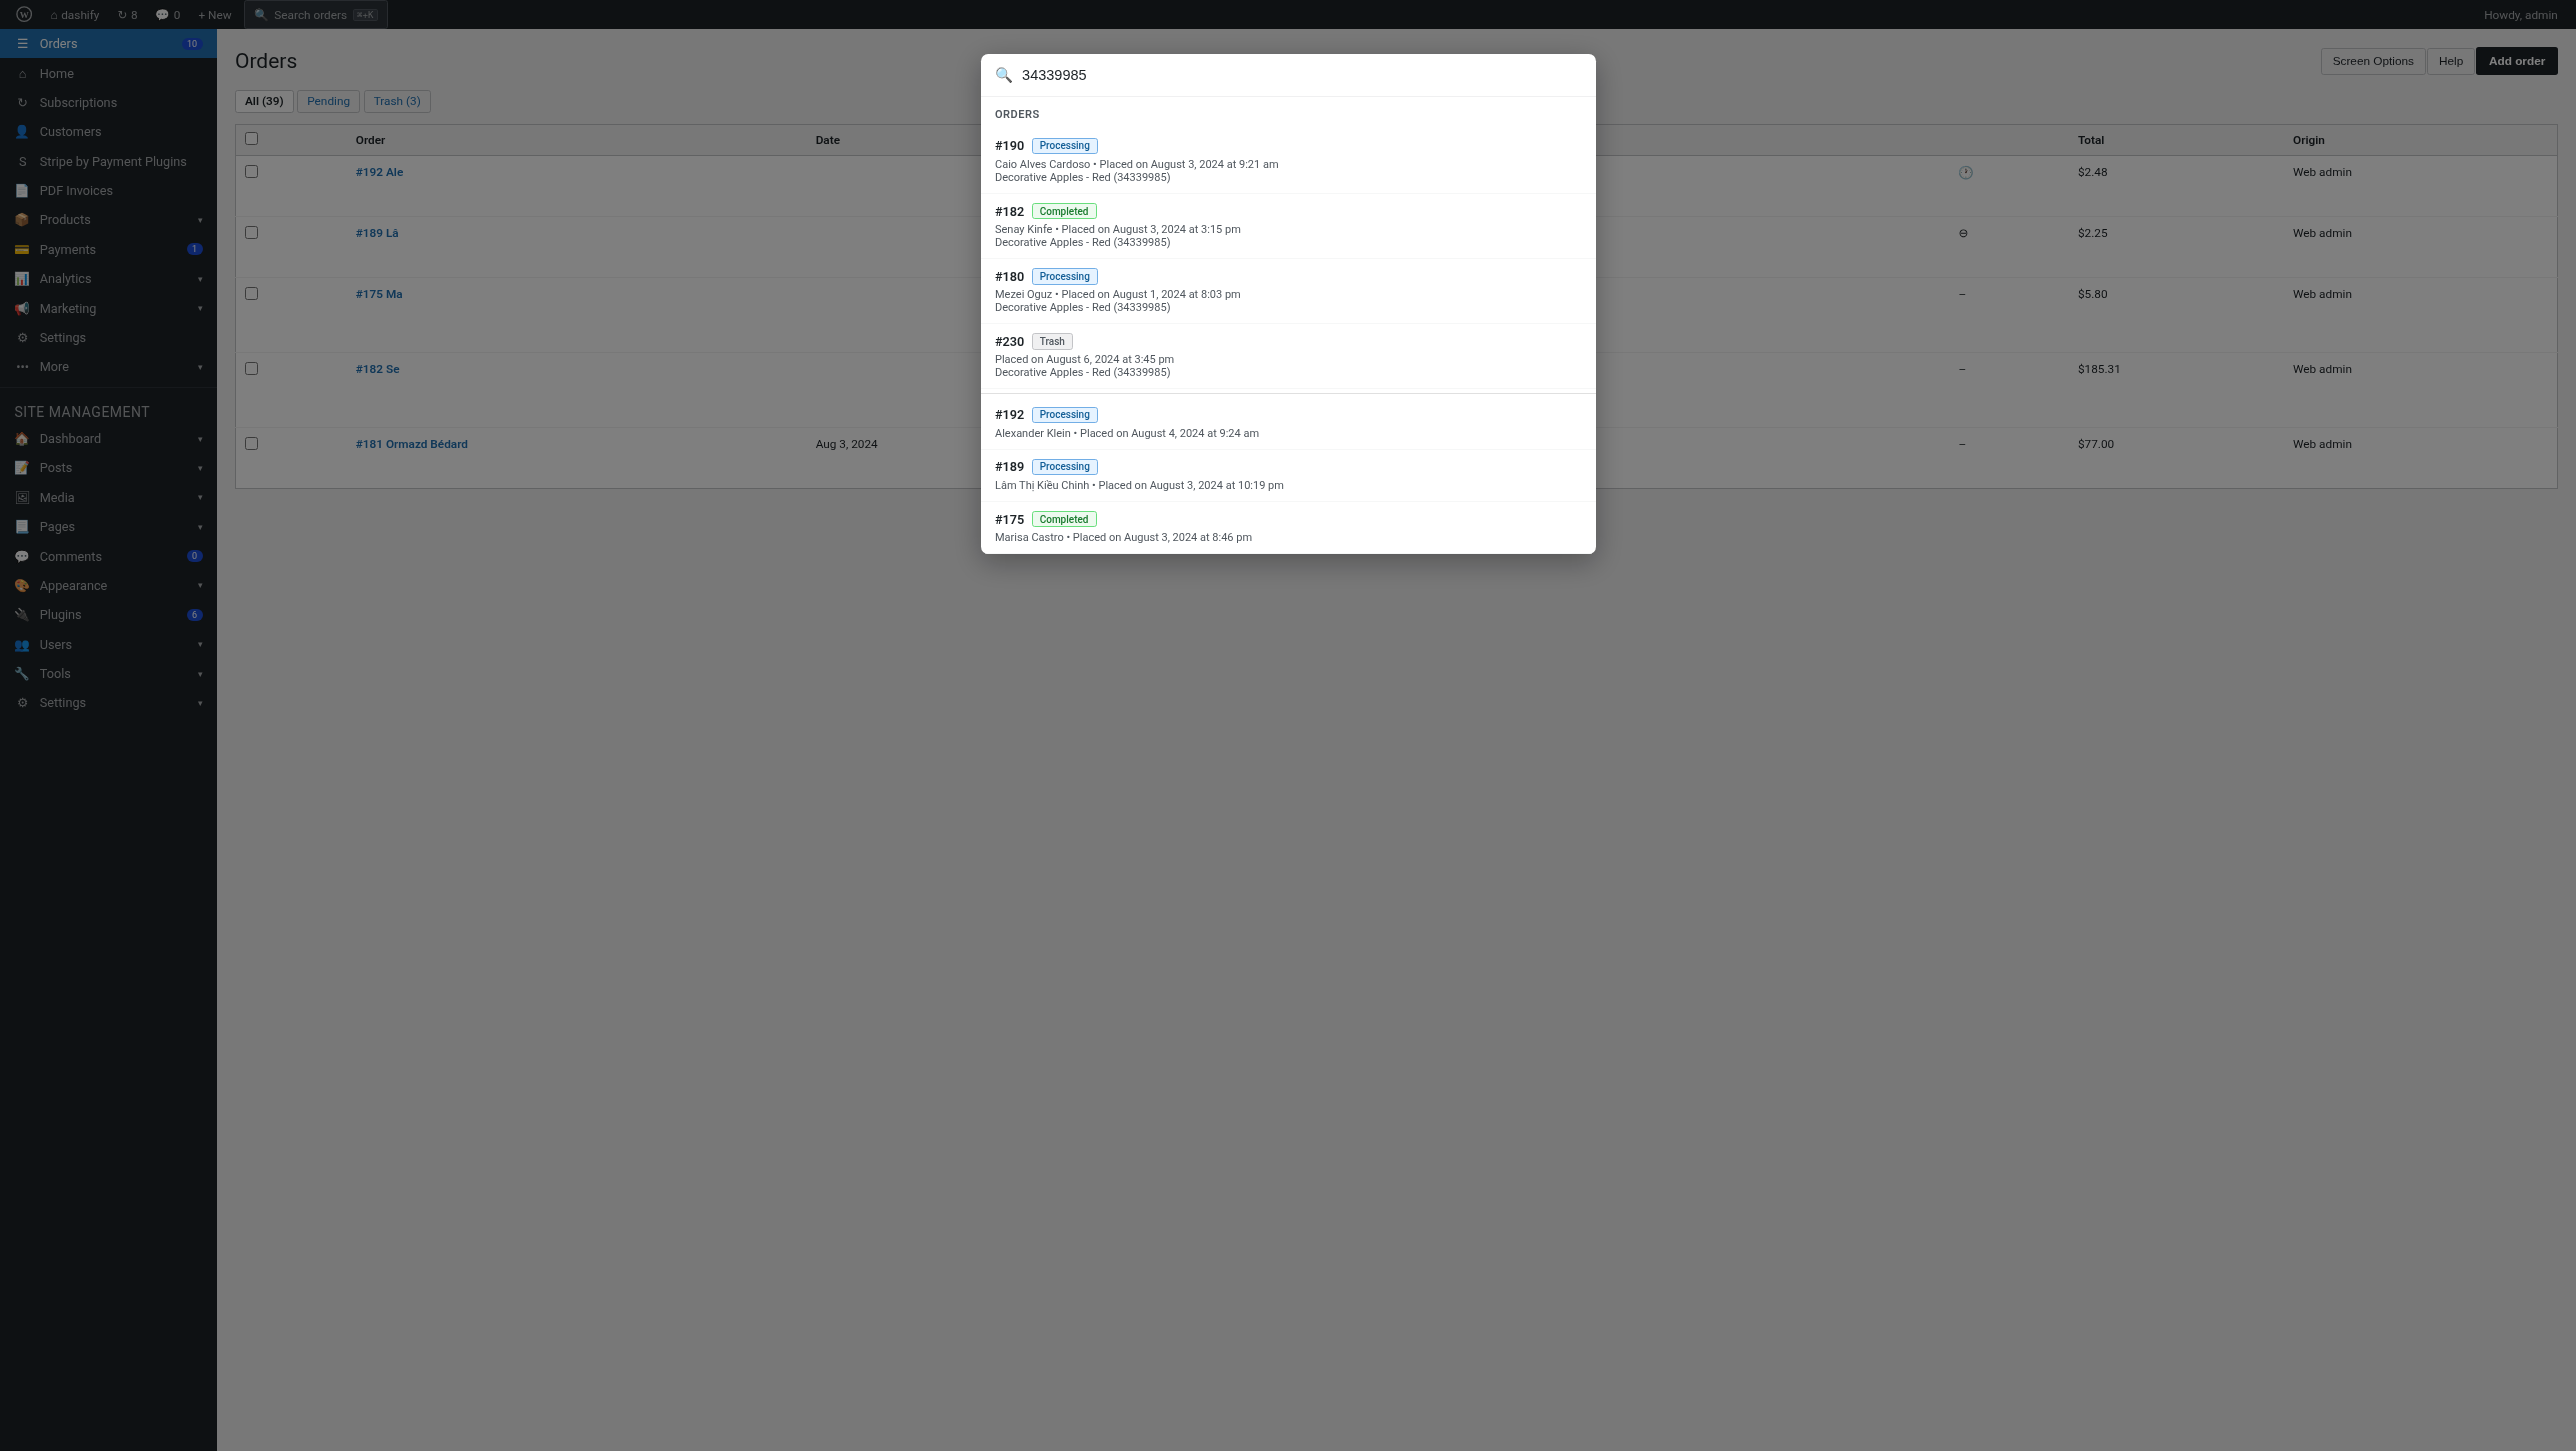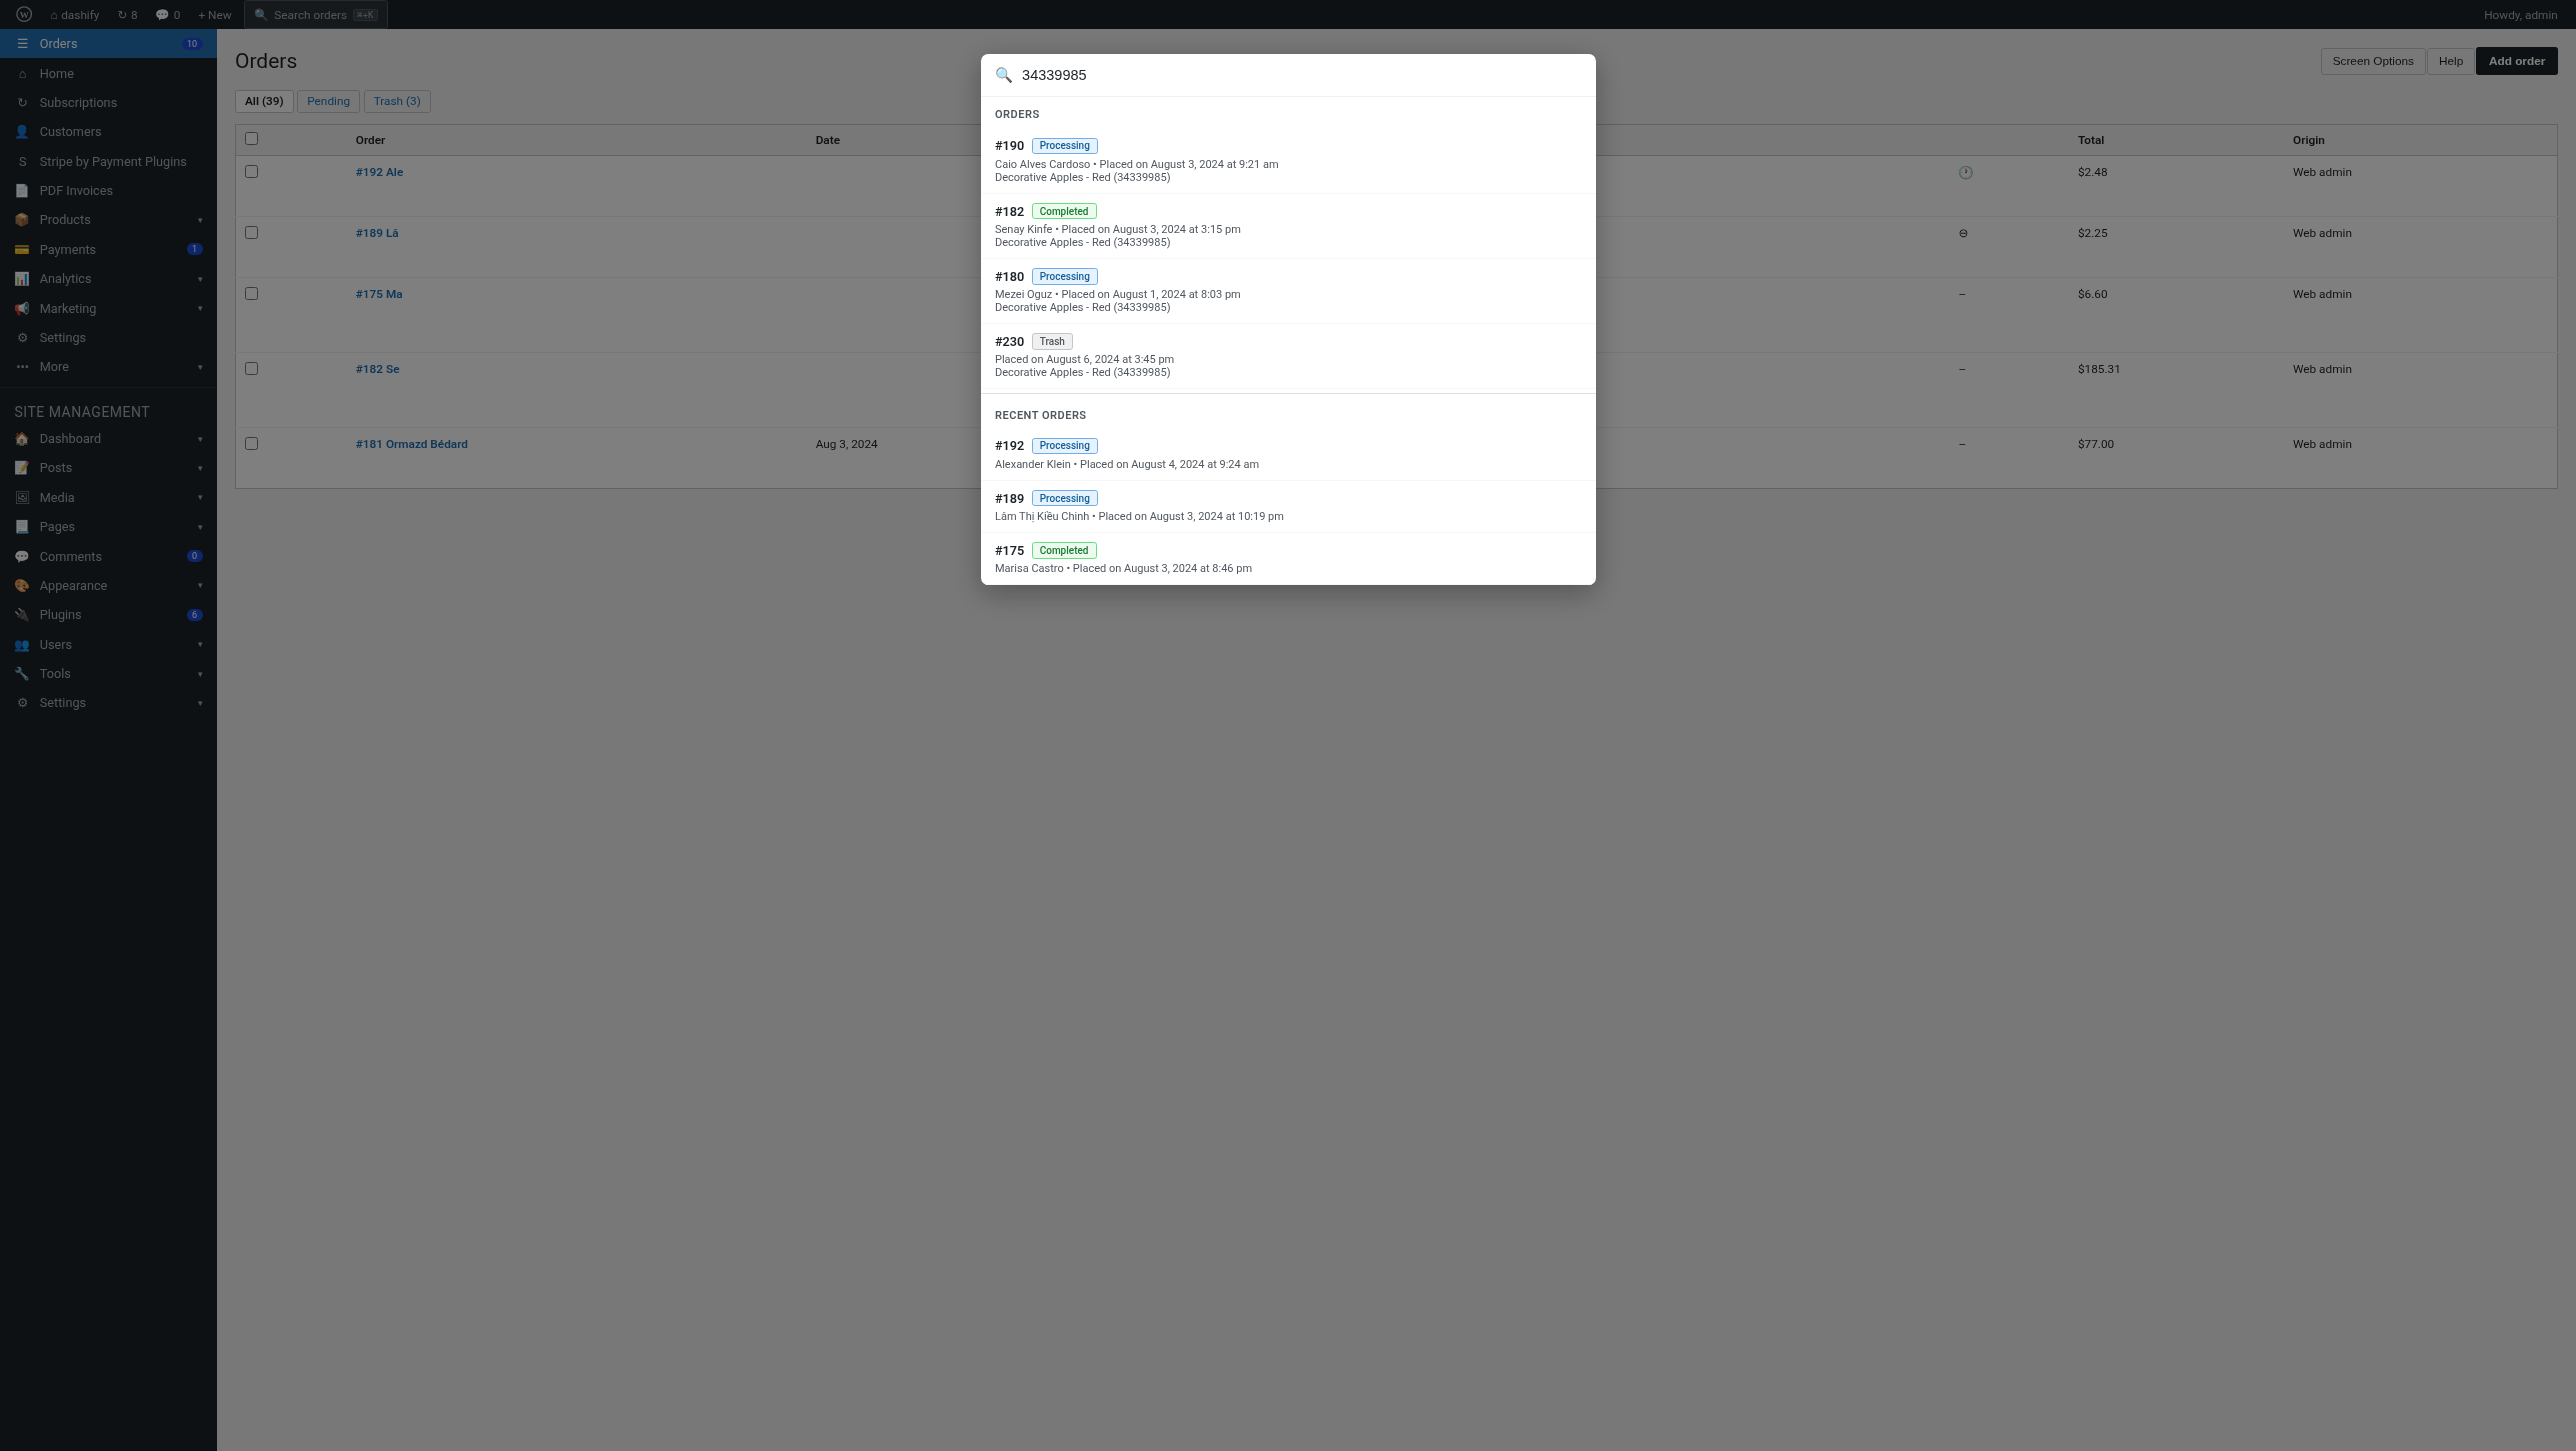--- a/index.html
+++ b/index.html
@@ -318,21 +318,21 @@
         <td>$2.25</td>
         <td>Web admin</td>
       </tr>
       <tr>
         <td><input type="checkbox" style=""></td>
         <td class="order-number">#175 Ma</td>
         <td></td>
         <td></td>
         <td style="color:#2271b1">risa Castro, Rua Rio<br>deira, 1229, Santo<br>André, São Paulo,<br>133-150, Brazil</td>
         <td>–</td>
-        <td>$6.60</td>
+        <td>$5.80</td>
         <td>Web admin</td>
       </tr>
       <tr>
         <td><input type="checkbox" style=""></td>
         <td class="order-number">#182 Se</td>
         <td></td>
         <td></td>
         <td style="color:#2271b1">nay Kinfe, 1347 Crown<br>Carletonville, Gauteng,<br>99, South Africa<br><span style="color:#50575e">Shipping</span></td>
         <td>–</td>
         <td>$185.31</td>
@@ -392,21 +392,20 @@
         <div class="search-result-header">
           <span class="search-result-order-num">#230</span>
           <span class="status-badge status-trash">Trash</span>
         </div>
         <div class="search-result-meta">Placed on August 6, 2024 at 3:45 pm</div>
         <div class="search-result-product">Decorative Apples - Red (34339985)</div>
       </div>
 
       <hr class="section-divider">
 
-      <div class="search-section-title">Recent orders</div>
 
       <div class="search-result-item">
         <div class="search-result-header">
           <span class="search-result-order-num">#192</span>
           <span class="status-badge status-processing">Processing</span>
         </div>
         <div class="search-result-meta">Alexander Klein • Placed on August 4, 2024 at 9:24 am</div>
       </div>
 
       <div class="search-result-item">

